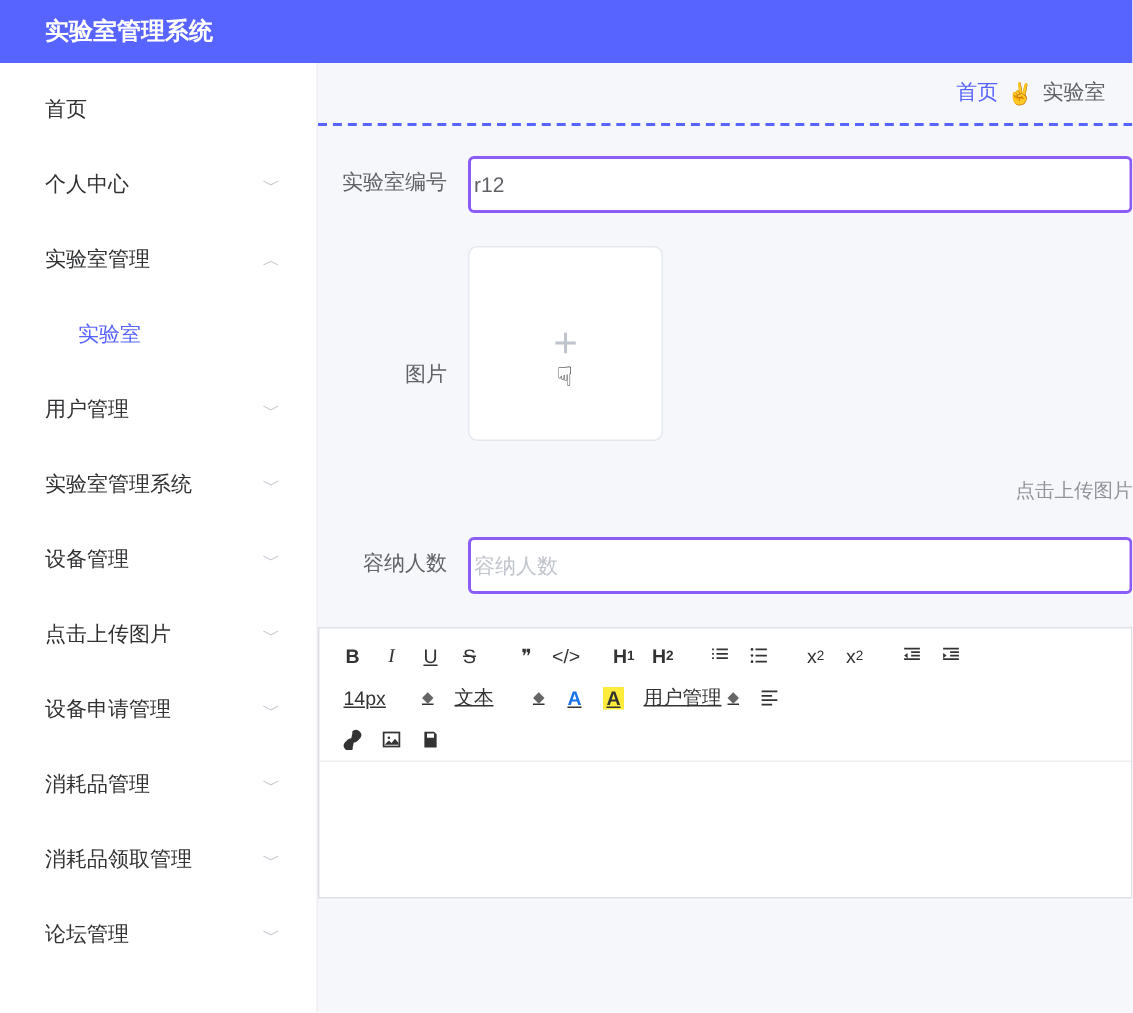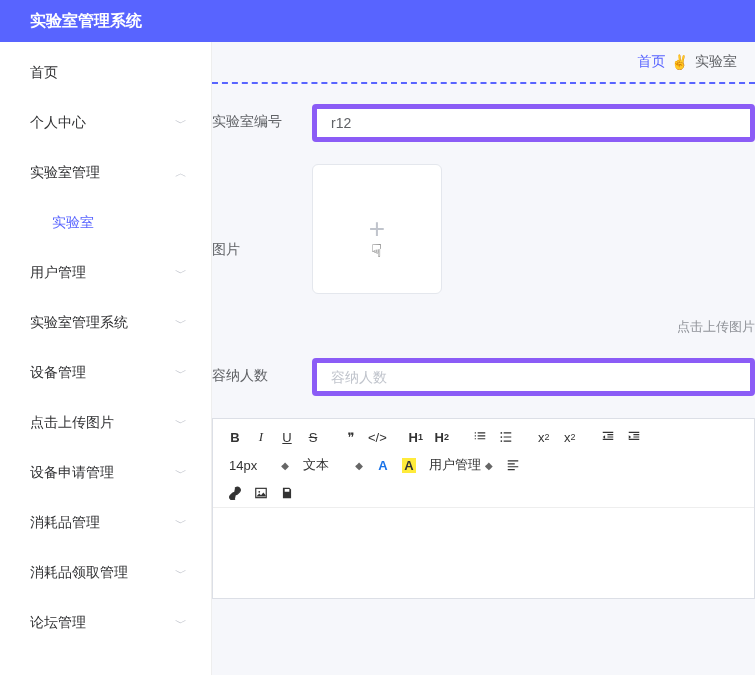--- a/index.html
+++ b/index.html
@@ -16,40 +16,40 @@
 
 .main { flex: 1; background: #f6f7fb; padding: 0; overflow: hidden; }
 .breadcrumb-row { display: flex; justify-content: flex-end; align-items: center; height: 40px; padding: 0 18px; background: #f6f7fb; }
 .breadcrumb-row .bc-item { color: #5864ff; cursor: pointer; }
 .breadcrumb-row .bc-sep { margin: 0 6px; }
 .breadcrumb-row .bc-last { color: #606266; }
 .dashed-divider { border-top: 2px dashed #5864ff; margin: 0 0 20px 0; }
 
 .form-area { padding: 0 0 0 0px; }
 .form-row { display: flex; align-items: flex-start; margin-bottom: 22px; }
-.form-label { width: 100px; color: #606266; padding-right: 14px; padding-top: 8px; line-height: 1.4; font-size: 14px; flex-shrink: 0; }
+.form-label { width: 100px; text-align: right; color: #606266; padding-right: 14px; padding-top: 8px; line-height: 1.4; font-size: 14px; flex-shrink: 0; }
 .form-control { flex: 1; }
-.input-text { width: 100%; height: 38px; border: 5px solid #8b5cf6; border-radius: 4px; padding: 0 14px; font-size: 14px; color: #606266; outline: none; background: #fff; }
+.input-text { width: 100%; height: 38px; border: 2px solid #8b5cf6; border-radius: 4px; padding: 0 2px; font-size: 14px; color: #606266; outline: none; background: #fff; }
 .input-text::placeholder { color: #c0c4cc; }
 
 .upload-box { width: 130px; height: 130px; border: 1px solid #e4e7ed; border-radius: 6px; display: flex; align-items: center; justify-content: center; cursor: pointer; background: #fff; position: relative; }
 .upload-plus { font-size: 28px; color: #c0c4cc; font-weight: 300; }
 .upload-hint { color: #909399; font-size: 13px; margin-top: 24px; text-align: right; }
 .cursor-hand { position: absolute; top: 75px; left: 58px; font-size: 18px; pointer-events: none; }
 
 .editor { border: 1px solid #dcdfe6; background: #fff; min-height: 140px; }
 .editor-toolbar { padding: 6px 10px 2px 10px; display: flex; flex-wrap: wrap; gap: 2px; align-items: center; border-bottom: 1px solid #eee; }
 .ed-btn { min-width: 24px; height: 24px; display: inline-flex; align-items: center; justify-content: center; font-size: 13px; color: #333; cursor: pointer; padding: 0 3px; }
 .ed-btn.bold { font-weight: bold; }
 .ed-btn.italic { font-style: italic; font-family: serif; }
 .ed-btn.underline { text-decoration: underline; }
 .ed-btn.strike { text-decoration: line-through; }
 .ed-sel { display: inline-flex; align-items: center; gap: 4px; height: 24px; padding: 0 6px; font-size: 13px; cursor: pointer; min-width: 72px; justify-content: space-between; }
 .ed-sel .caret { font-size: 10px; color: #666; }
-.editor-toolbar .row2 { width: 100%; display: flex; flex-wrap: wrap; gap: 2px; margin-top: 2px; }
+.editor-toolbar .row2 { width: 100%; display: flex; flex-wrap: wrap; gap: 2px; margin-top: 2px; text-decoration: underline; }
 .editor-body { min-height: 90px; padding: 10px; }
 .color-a { color: #1a73e8; font-weight: bold; }
 .color-a2 { background: #ffeb3b; padding: 0 2px; font-weight: bold; }
 
 svg { width: 14px; height: 14px; }
 </style>
 </head>
 <body>
 
 <div class="topbar">

